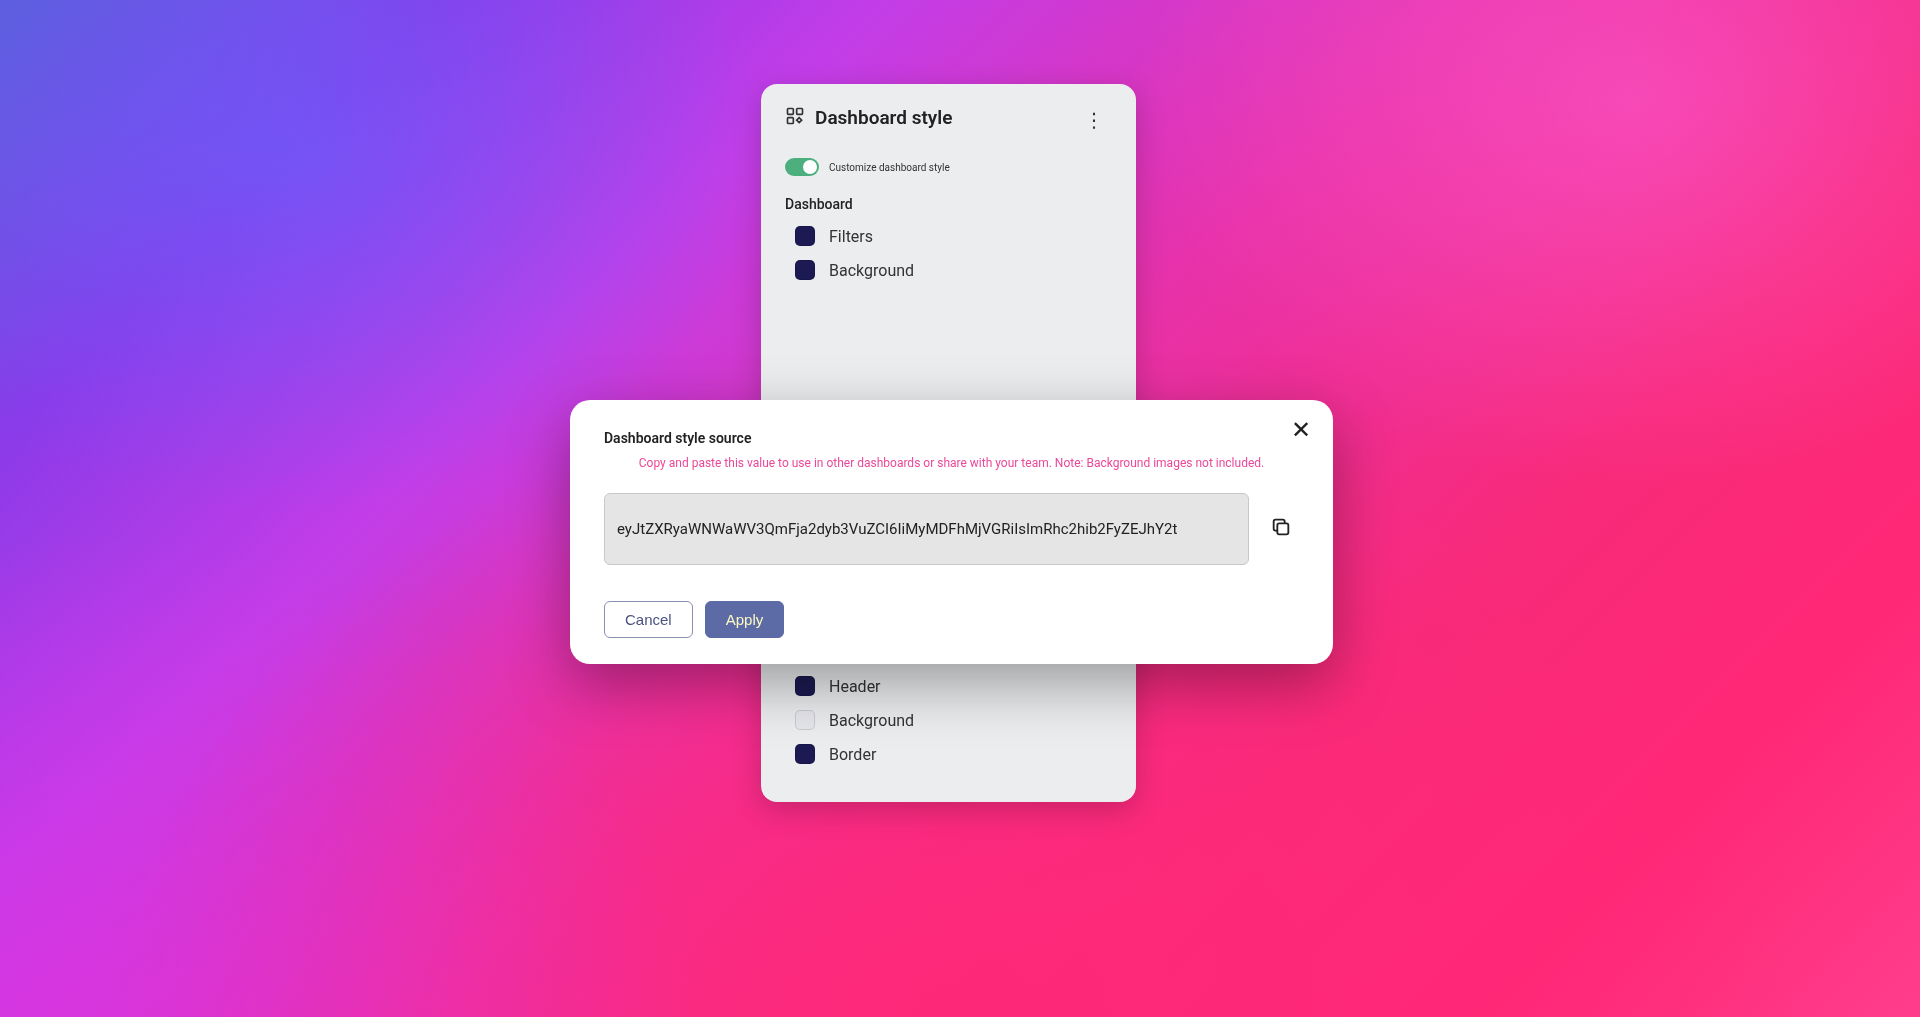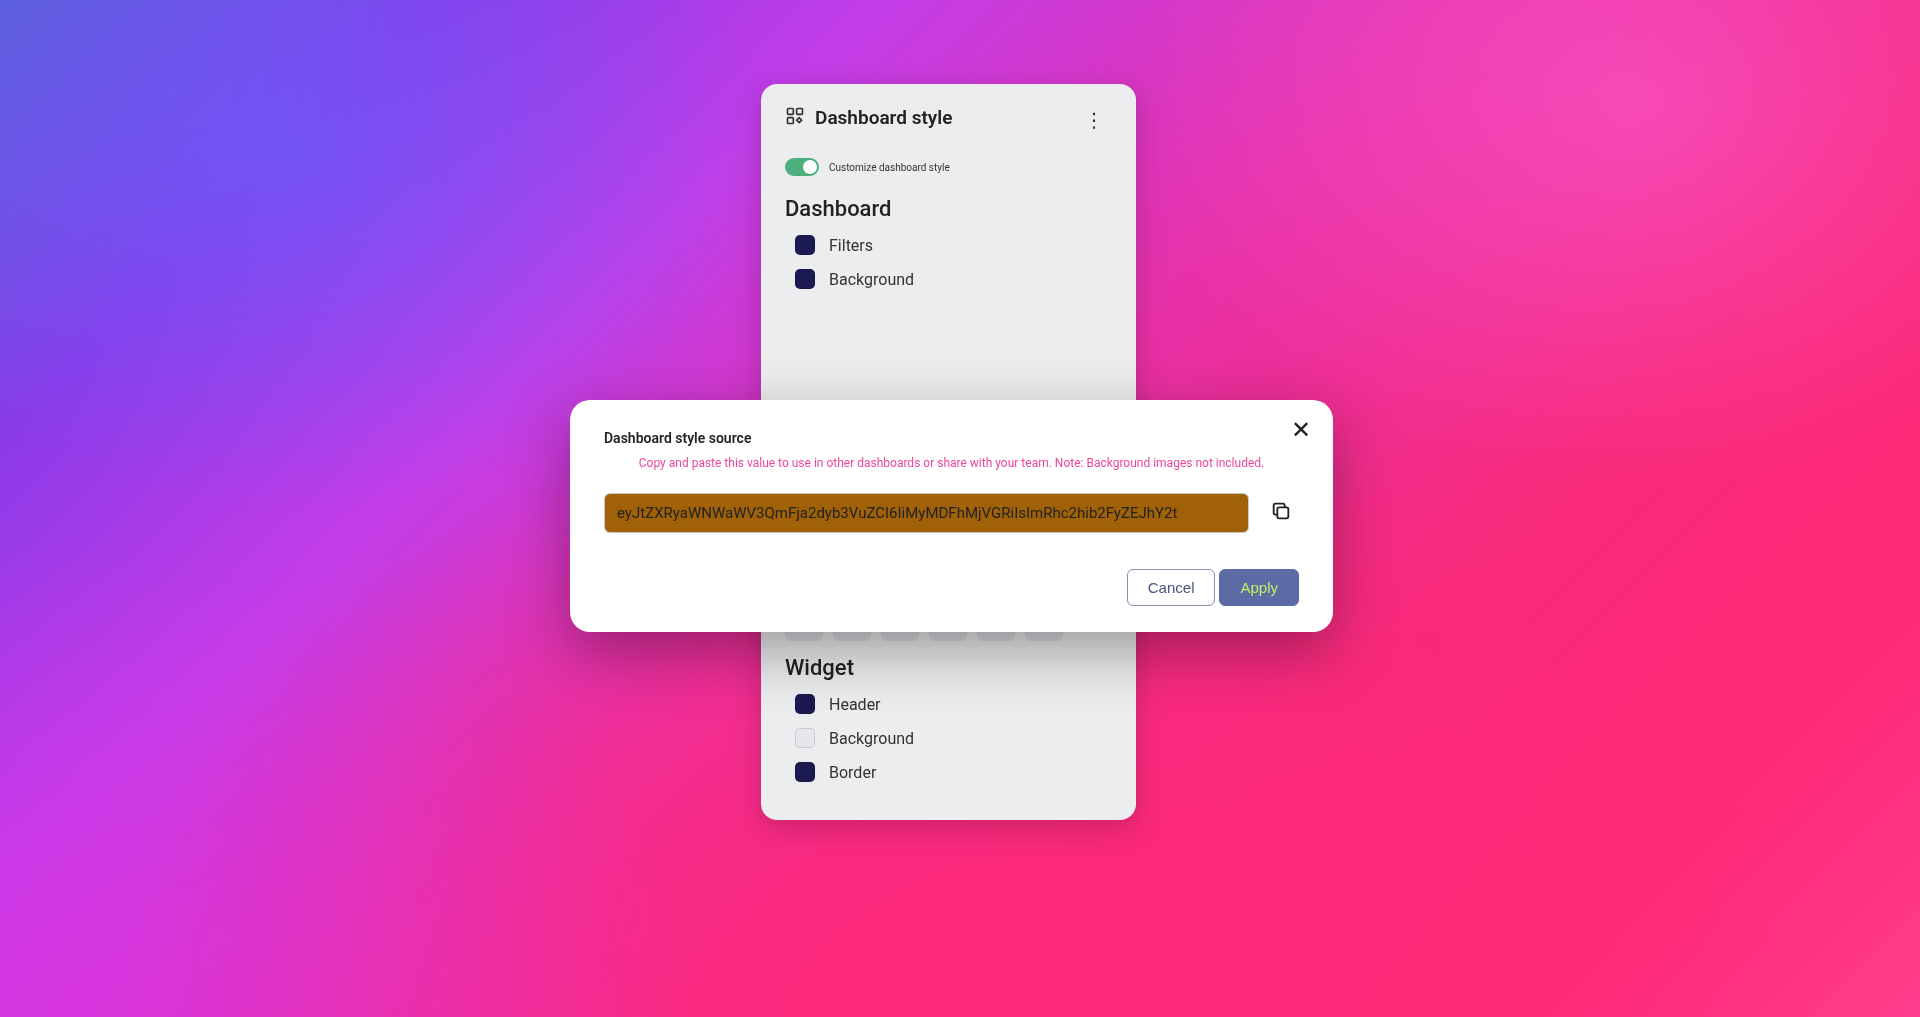--- a/index.html
+++ b/index.html
@@ -78,21 +78,21 @@
   width: 14px;
   height: 14px;
   background: #fff;
   border-radius: 50%;
 }
 .toggle-label {
   font-size: 10px;
   color: #333;
 }
 .section-title {
-  font-size: 22px;
+  font-size: 14px;
   font-weight: 500;
   margin: 14px 0 14px;
   color: #222;
 }
 .color-row {
   display: flex;
   align-items: center;
   gap: 14px;
   margin-bottom: 14px;
   padding-left: 10px;
@@ -162,58 +162,58 @@
 .input-row {
   display: flex;
   align-items: center;
   gap: 14px;
   margin-bottom: 36px;
 }
 .code-input {
   flex: 1;
   border: 1px solid #c8c8c8;
   border-radius: 6px;
-  padding: 10px 12px;
+  padding: 26px 12px;
   font-size: 15px;
   color: #222;
   font-family: inherit;
-  background: #a16207;
+  background: #e5e5e5;
 }
 .copy-btn {
   width: 36px;
   height: 36px;
   border: none;
   background: none;
   cursor: pointer;
   display: flex;
   align-items: center;
   justify-content: center;
   color: #222;
 }
 .modal-actions {
   display: flex;
-  justify-content: flex-end;
-  gap: 4px;
+  justify-content: flex-start;
+  gap: 12px;
 }
 .btn {
   padding: 9px 20px;
   border-radius: 6px;
   font-size: 15px;
   font-weight: 500;
   cursor: pointer;
 }
 .btn-cancel {
   background: #fff;
   border: 1px solid #8a8fb5;
   color: #4a5380;
 }
 .btn-apply {
   background: #5c6aa6;
   border: 1px solid #5c6aa6;
-  color: #bef264;
+  color: #fef9c3;
 }
 </style>
 </head>
 <body>
 <div class="gradient-overlay"></div>
 <div class="gradient-wave"></div>
 
 <div class="panel">
   <div class="panel-header">
     <span>

